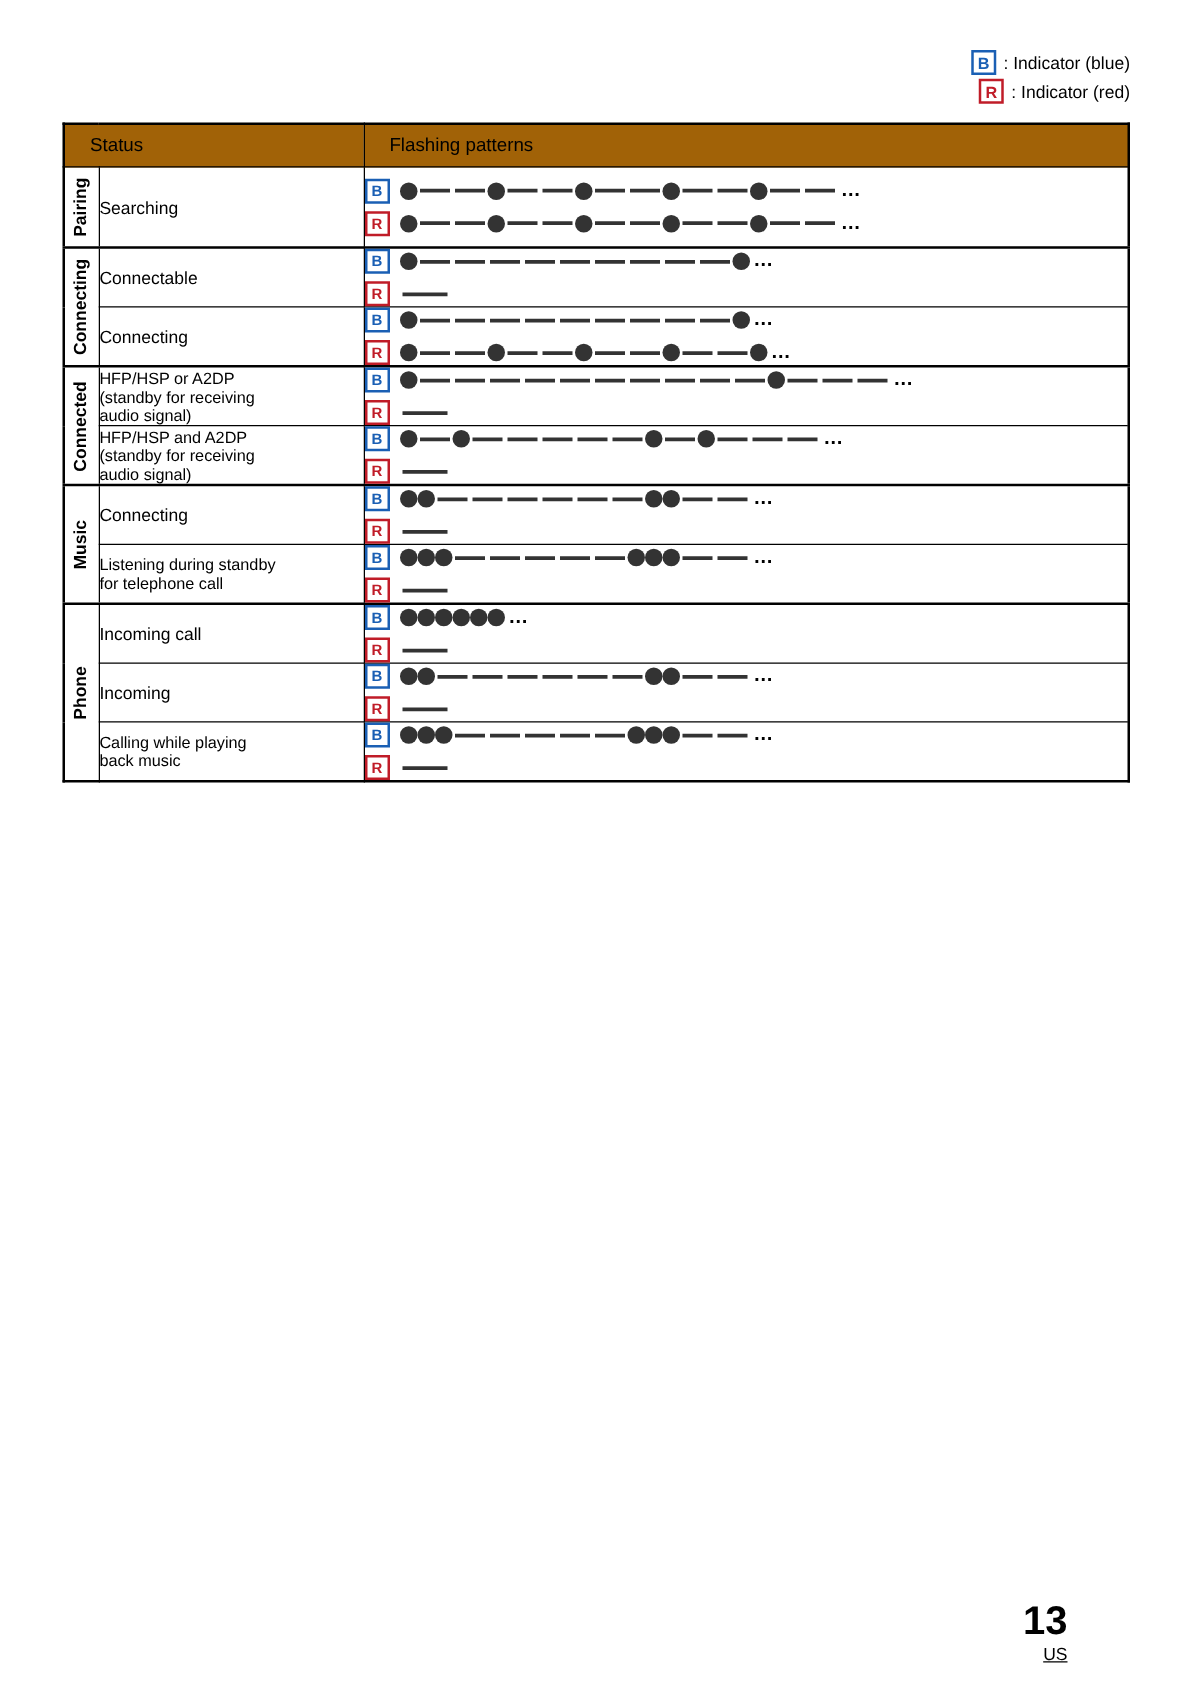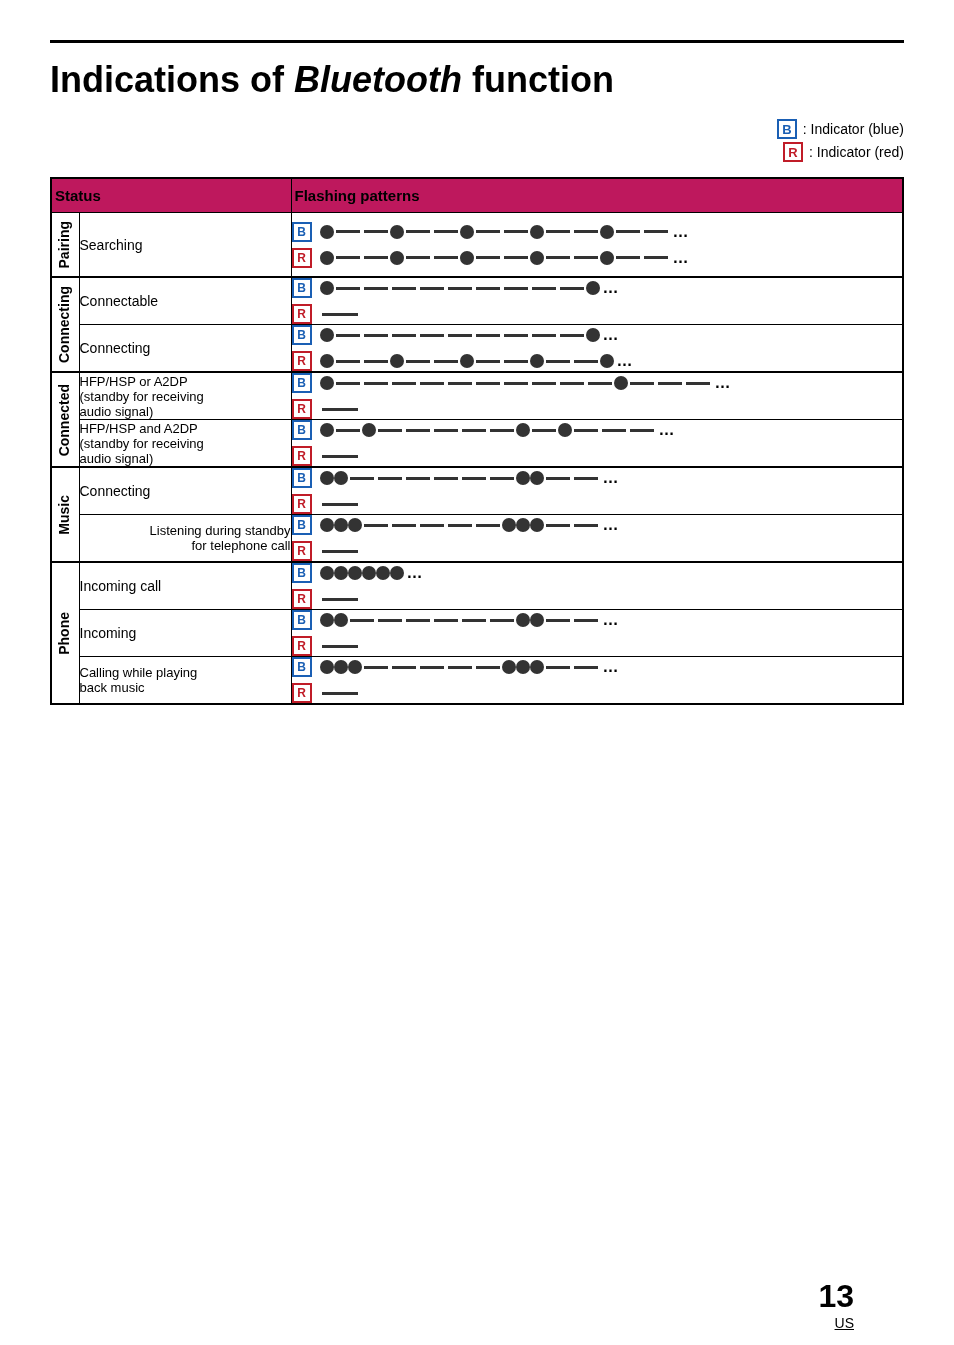--- a/index.html
+++ b/index.html
@@ -47,25 +47,25 @@
     .legend-box.blue { color: #1a5fb4; border-color: #1a5fb4; }
     .legend-box.red { color: #c01c28; border-color: #c01c28; }
 
     
     .main-table {
       width: 100%;
       border-collapse: collapse;
       border: 2px solid #000;
     }
     .main-table th {
-      background: #be185d;
+      background: #a16207;
       text-align: left;
-      padding: 8px 3px;
+      padding: 8px 20px;
       font-size: 15px;
-      font-weight: bold;
+      font-weight: normal;
       border: 1px solid #000;
     }
     .main-table td {
       border: 1px solid #000;
       padding: 0;
       vertical-align: middle;
     }
     .section-label-cell {
       width: 28px;
       text-align: center;
@@ -155,23 +155,20 @@
     .seq {
       display: flex;
       align-items: center;
       flex-wrap: nowrap;
     }
   </style>
 </head>
 <body>
 
 <div class="page-wrapper">
-  <h1 class="page-title">
-    <span>Indications of </span><em>Bluetooth</em><span> function</span>
-  </h1>
 
   <div class="legend">
     <div class="legend-item">
       <span class="legend-box blue">B</span>
       <span>: Indicator (blue)</span>
     </div>
     <div class="legend-item">
       <span class="legend-box red">R</span>
       <span>: Indicator (red)</span>
     </div>
@@ -407,21 +404,21 @@
           <div class="pattern-row">
             <span class="indicator-badge red">R</span>
             <div class="seq">
               <span class="em-dash" style="width:36px;"></span>
             </div>
           </div>
         </td>
       </tr>
 
       <tr>
-        <td class="status-name-cell" style="font-size:13px;text-align:right;">Listening during standby<br>for telephone call</td>
+        <td class="status-name-cell" style="font-size:13px;">Listening during standby<br>for telephone call</td>
         <td class="pattern-cell">
           <div class="pattern-row">
             <span class="indicator-badge blue">B</span>
             <div class="seq">
               <span class="dot"></span>
                 <span class="dot"></span>
                 <span class="dot"></span>
               <span class="em-dash"></span>
                 <span class="em-dash"></span>
                 <span class="em-dash"></span>

